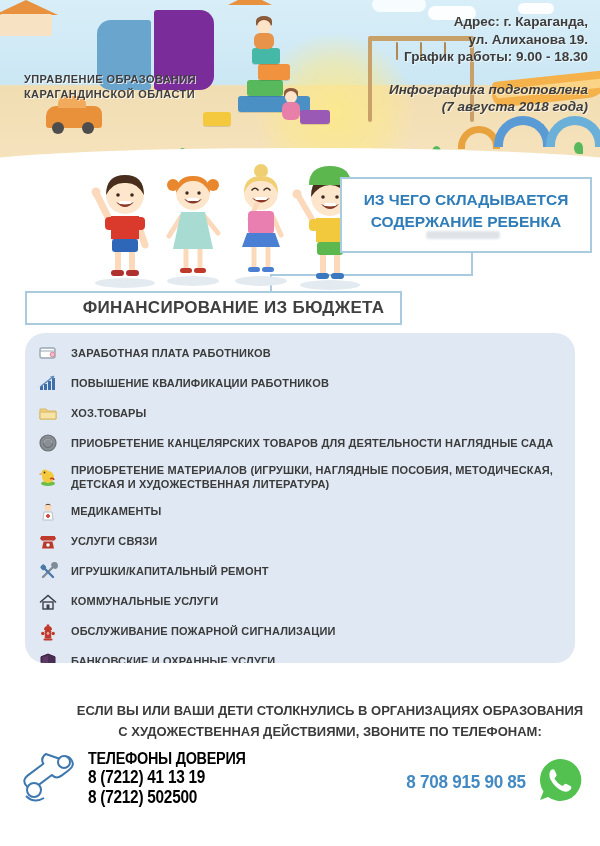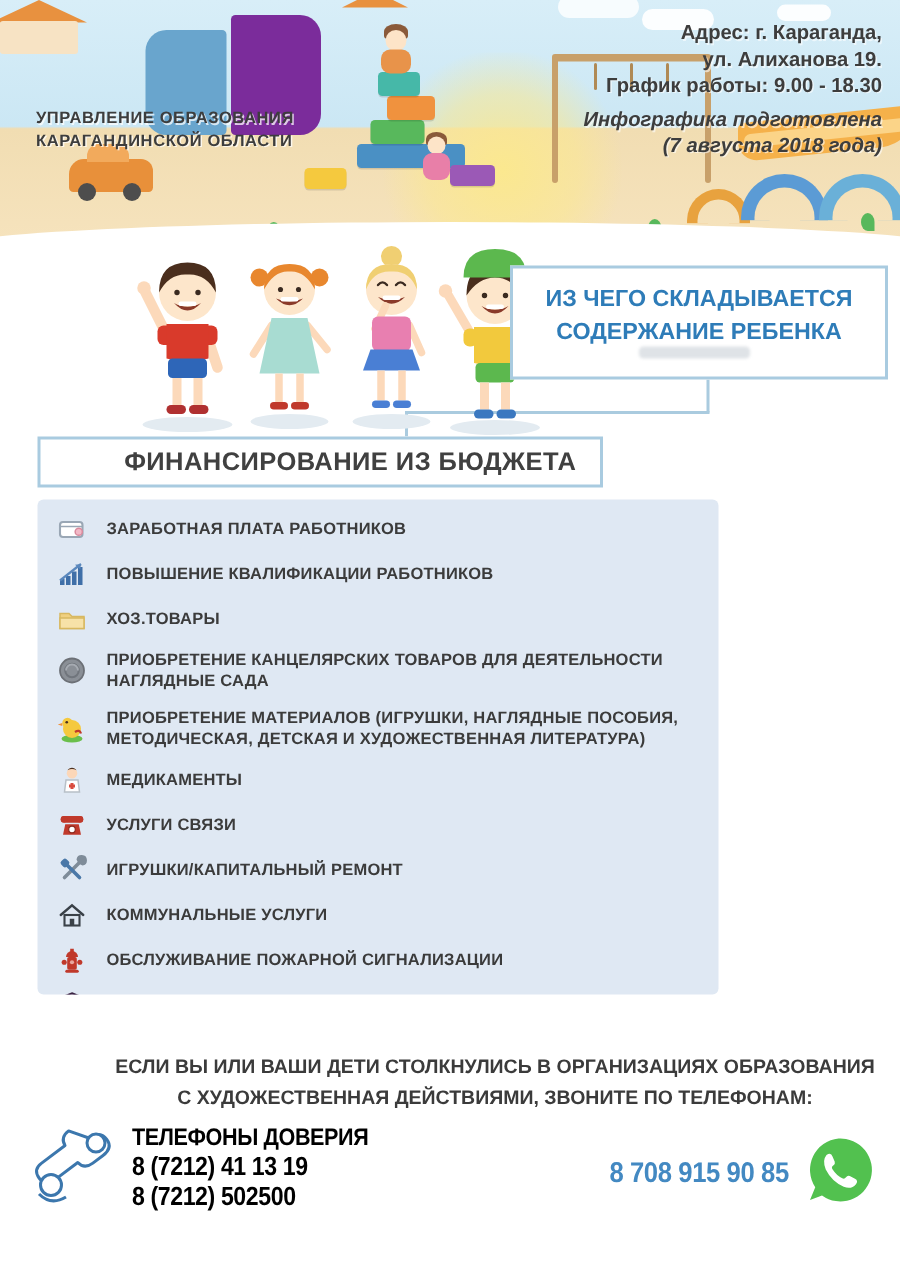--- a/index.html
+++ b/index.html
@@ -41,42 +41,42 @@
   .logo-left{position:absolute;left:0;top:10px;width:54px;height:70px;background:#69a5cd;
              border-radius:14px 3px 3px 14px;}
   .logo-right{position:absolute;left:57px;top:0;width:60px;height:80px;background:#7b2c9b;
               border-radius:3px 14px 14px 3px;}
   .org-name{position:absolute;left:24px;top:72px;font-size:11px;font-weight:bold;color:#3d3d3d;
             letter-spacing:.4px;line-height:1.35;text-shadow:1px 1px 0 rgba(255,255,255,.75);}
 
   
   .addr{position:absolute;right:12px;top:13px;text-align:right;font-size:13.5px;font-weight:bold;
         color:#3d3d3d;line-height:1.3;text-shadow:1px 1px 0 rgba(255,255,255,.6);}
-  .addr .note{margin-top:5px;font-style:italic;}
+  .addr .note{margin-top:15px;font-style:italic;}
 
   
   .kids{position:absolute;left:85px;top:133px;z-index:2;}
 
   
   .title-box{position:absolute;left:340px;top:177px;width:248px;height:62px;background:#fff;
              border:2px solid #a9cbe0;text-align:center;color:#2e7cb8;font-weight:bold;
              font-size:15.5px;line-height:1.4;padding-top:10px;z-index:3;}
   .smudge{position:absolute;left:84px;top:52px;width:74px;height:8px;background:rgba(140,155,170,.28);
           filter:blur(1.2px);border-radius:3px;}
   .conn{position:absolute;background:#aacbdf;z-index:1;}
   .conn-v1{left:471px;top:253px;width:2px;height:22px;}
   .conn-h{left:270px;top:274px;width:203px;height:2px;}
   .conn-v2{left:270px;top:276px;width:2px;height:15px;}
   .finance-box{position:absolute;left:25px;top:291px;width:333px;height:30px;background:#fff;
                border:2px solid #a9cbe0;text-align:center;color:#404040;font-weight:bold;
                font-size:17px;line-height:30px;letter-spacing:.3px;z-index:3;padding-left:40px;}
 
   
-  .panel{position:absolute;left:25px;top:333px;width:454px;height:330px;background:#dfe8f3;
-         border-radius:4px;overflow:hidden;}
+  .panel{position:absolute;left:25px;top:333px;width:550px;height:330px;background:#dfe8f3;
+         border-radius:20px;overflow:hidden;}
   .panel ul{list-style:none;margin:0;padding:5px 0 0 0;}
   .panel li{display:flex;align-items:center;gap:12px;padding:5px 16px 5px 12px;}
   .panel li .ic{width:22px;height:20px;flex-shrink:0;display:flex;align-items:center;justify-content:center;}
   .panel li .lbl{font-size:11px;font-weight:bold;color:#3b3b3b;line-height:1.3;letter-spacing:.15px;}
 
   
   .notice{position:absolute;left:0;top:700px;width:600px;text-align:center;font-size:13px;
           font-weight:bold;color:#3b3b3b;line-height:1.65;padding-left:30px;}
   .hotline{position:absolute;left:20px;top:750px;display:flex;align-items:flex-start;gap:4px;}
   .hotline-text{color:#000000;font-weight:bold;line-height:1.12;}

